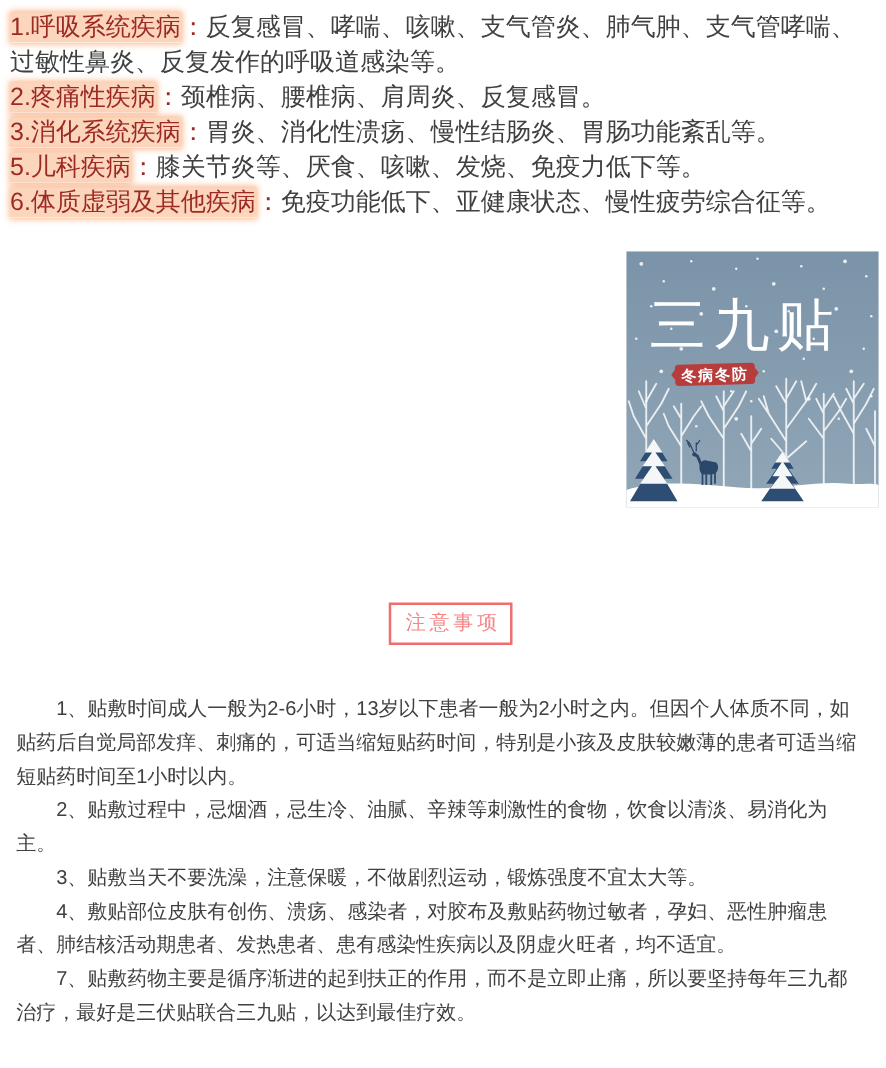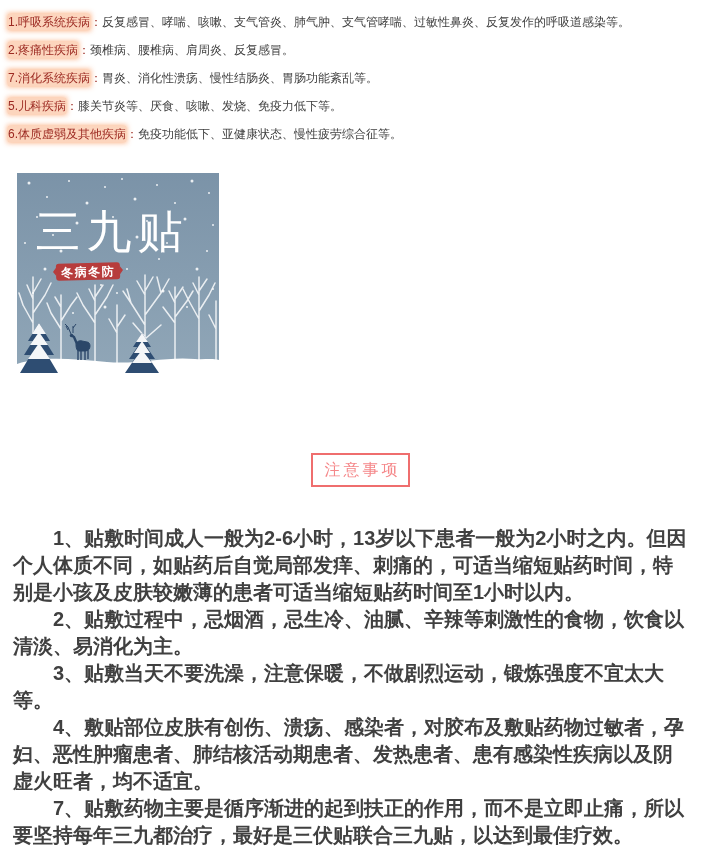--- a/index.html
+++ b/index.html
@@ -4,57 +4,57 @@
 <style>
   html,body{margin:0;padding:0;}
   body{
     width:709px;height:854px;background:#ffffff;overflow:hidden;
     font-family:"Liberation Sans","DejaVu Sans",sans-serif;
     color:#404040;
   }
   .page{box-sizing:border-box;width:709px;padding:8px 6px 0 8px;}
 
   
-  .disease-list p{margin:0;font-size:12px;line-height:28px;color:var(--body-text,#404040);}
+  .disease-list p{margin:0;font-size:20px;line-height:28px;color:var(--body-text,#404040);}
   .hl{
     color:var(--accent-red,#9c2a22);
     background:var(--highlight-bg,#fcd5bd);
     box-shadow:0 0 5px 1px rgba(252,168,118,.85);
     padding:1px 0;
   }
   .colon{color:var(--accent-red,#9c2a22);}
 
   
-  .poster-wrap{margin-top:25px;text-align:left;}
+  .poster-wrap{margin-top:25px;text-align:right;}
   .poster{display:inline-block;width:202px;height:205px;margin-left:9px;position:relative;line-height:0;}
   .poster svg{display:block;}
 
   
   .notice-wrap{margin-top:71px;text-align:center;}
   .notice-box{
     display:inline-block;margin-left:9px;
     border:2px solid var(--notice-border,#ef6e6e);
     color:var(--notice-text,#f58789);
     font-size:16px;line-height:18px;letter-spacing:3px;
     padding:6px 7px 6px 12px;
   }
 
   
   .notes{margin-top:38px;padding:0 16px 0 5px;}
-  .notes p{margin:0;font-size:20px;line-height:27px;text-indent:2em;color:var(--body-text,#404040);font-weight:bold;}
+  .notes p{margin:0;font-size:16px;line-height:27px;text-indent:2em;color:var(--body-text,#404040);}
 </style>
 </head>
 <body>
 
 <div class="page">
 
   <section class="disease-list">
     <p><span class="hl">1.呼吸系统疾病</span><span class="colon">：</span><span>反复感冒、哮喘、咳嗽、支气管炎、肺气肿、支气管哮喘、过敏性鼻炎、反复发作的呼吸道感染等。</span></p>
     <p><span class="hl">2.疼痛性疾病</span><span class="colon">：</span><span>颈椎病、腰椎病、肩周炎、反复感冒。</span></p>
-    <p><span class="hl">7.消化系统疾病</span><span class="colon">：</span><span>胃炎、消化性溃疡、慢性结肠炎、胃肠功能紊乱等。</span></p>
+    <p><span class="hl">3.消化系统疾病</span><span class="colon">：</span><span>胃炎、消化性溃疡、慢性结肠炎、胃肠功能紊乱等。</span></p>
     <p><span class="hl">5.儿科疾病</span><span class="colon">：</span><span>膝关节炎等、厌食、咳嗽、发烧、免疫力低下等。</span></p>
     <p><span class="hl">6.体质虚弱及其他疾病</span><span class="colon">：</span><span>免疫功能低下、亚健康状态、慢性疲劳综合征等。</span></p>
   </section>
 
   <div class="poster-wrap">
     <div class="poster">
       <svg width="202" height="205" viewBox="0 0 202 205">
         <defs>
           <linearGradient id="sky" x1="0" y1="0" x2="0" y2="1">
             <stop offset="0" stop-color="#7b93a8"></stop>

